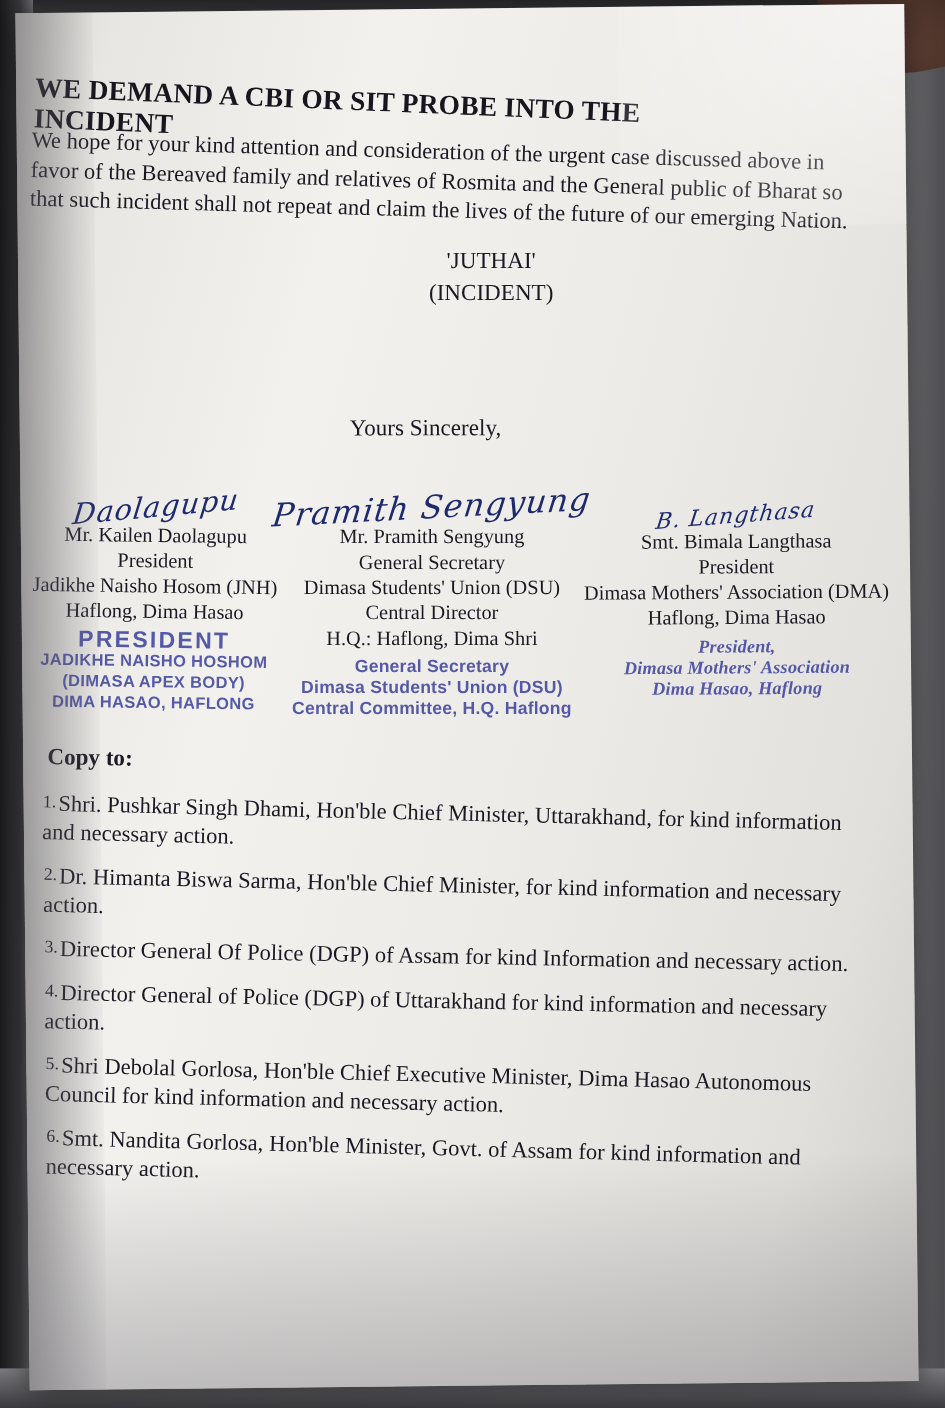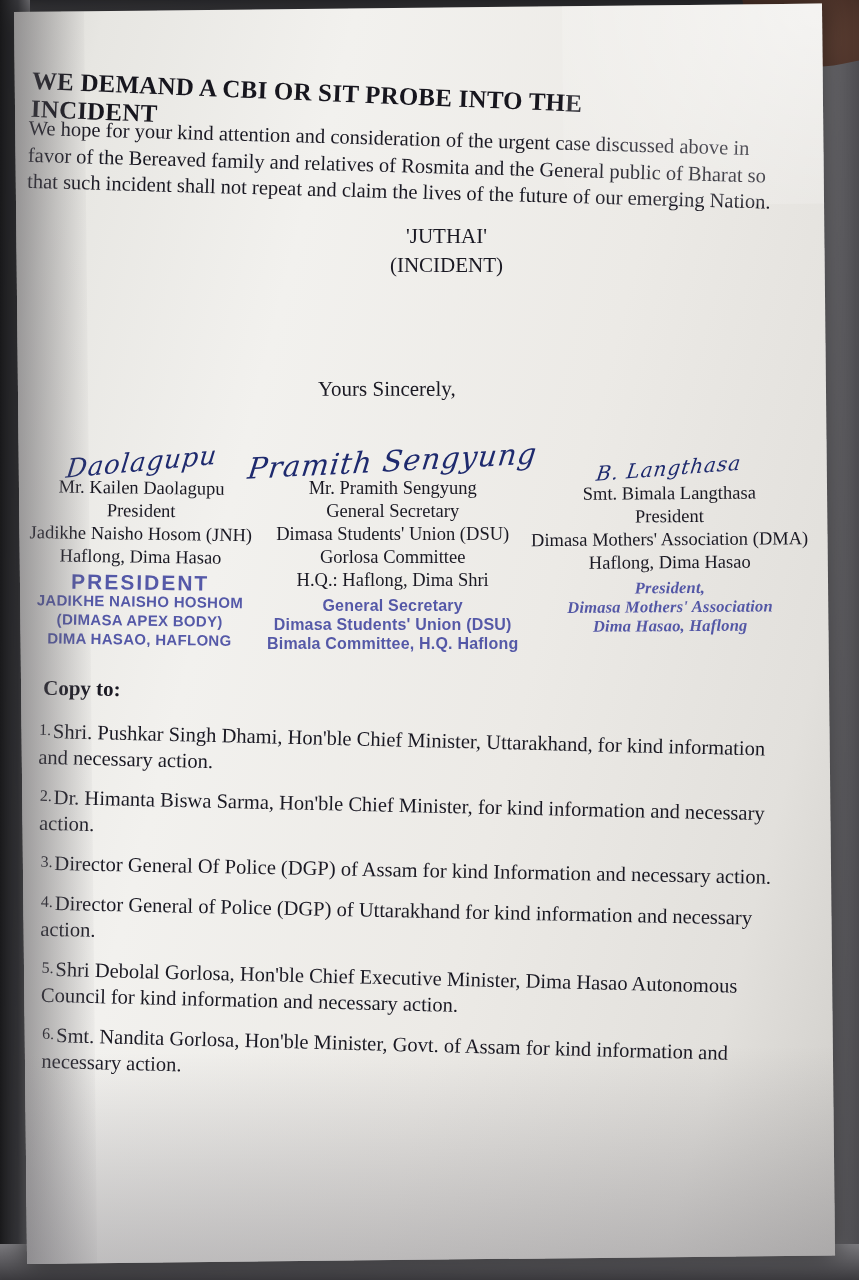--- a/index.html
+++ b/index.html
@@ -255,26 +255,26 @@
           <div>(DIMASA APEX BODY)</div>
           <div>DIMA HASAO, HAFLONG</div>
         </div>
       </div>
 
       <div class="sig-col c2">
         <div class="handsign s2">Pramith Sengyung</div>
         <div>Mr. Pramith Sengyung</div>
         <div>General Secretary</div>
         <div>Dimasa Students' Union (DSU)</div>
-        <div>Gorlosa Committee</div>
+        <div>Central Director</div>
         <div>H.Q.: Haflong, Dima Shri</div>
         <div class="stamp s2">
           <div>General Secretary</div>
           <div>Dimasa Students' Union (DSU)</div>
-          <div>Bimala Committee, H.Q. Haflong</div>
+          <div>Central Committee, H.Q. Haflong</div>
         </div>
       </div>
 
       <div class="sig-col c3">
         <div class="handsign s3">B. Langthasa</div>
         <div>Smt. Bimala Langthasa</div>
         <div>President</div>
         <div>Dimasa Mothers' Association (DMA)</div>
         <div>Haflong, Dima Hasao</div>
         <div class="stamp s3">

